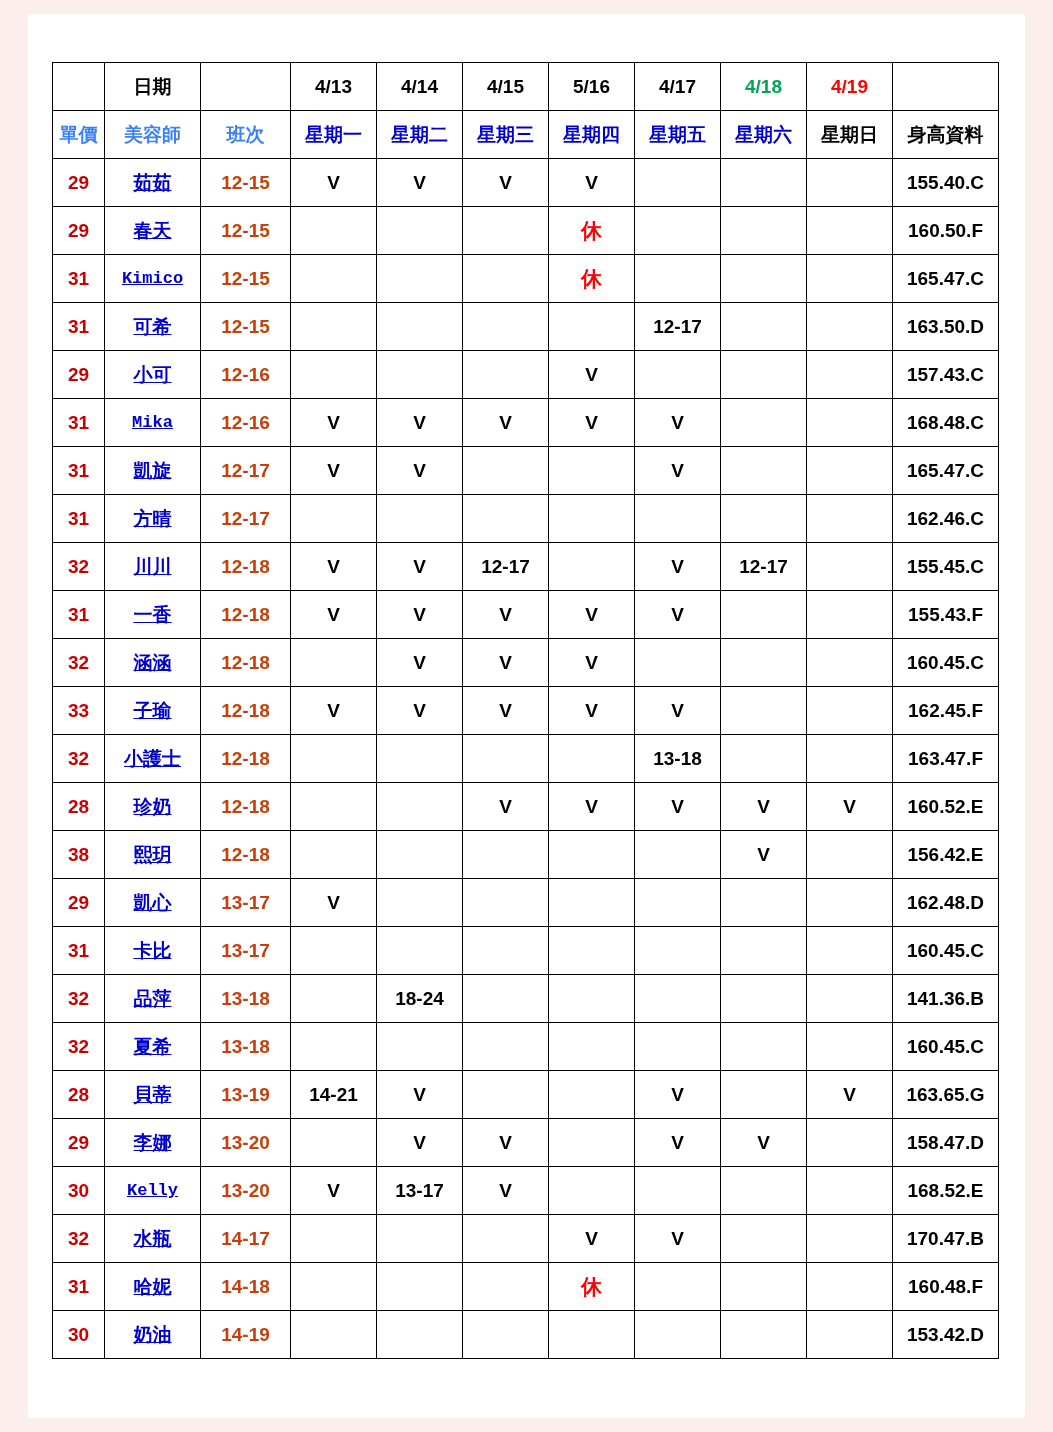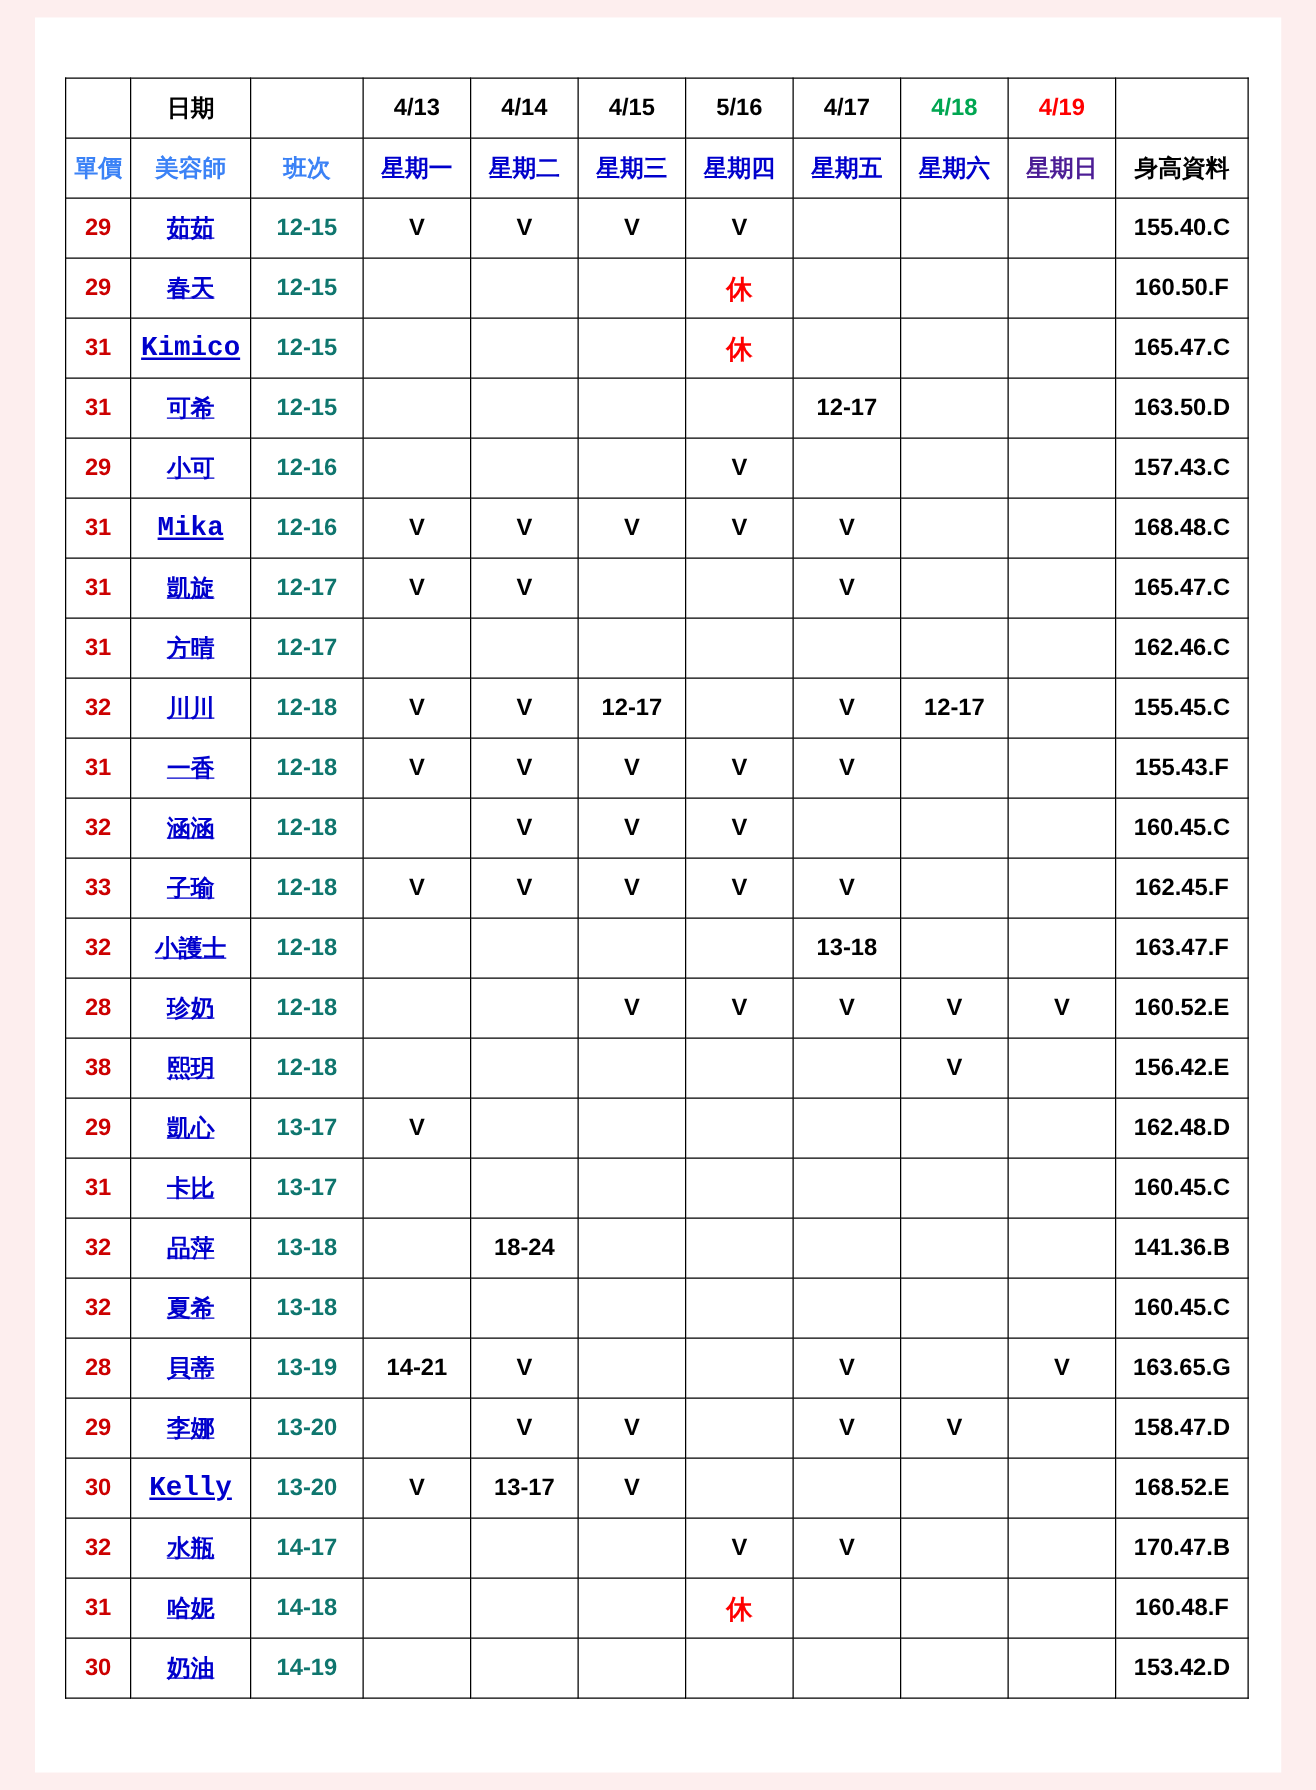--- a/index.html
+++ b/index.html
@@ -70,45 +70,45 @@
     color: #3b82f6;
     font-size: 19px;
     font-family: Liberation Serif, serif;
   }
   .hdr-week {
     color: #0000cc;
     font-size: 18px;
     font-family: "Liberation Serif", serif;
   }
   .hdr-week.sat { color: #0000cc; margin-left: 24px; }
-  .hdr-week.sun { color: #4c1d95; }
+  .hdr-week.sun { color: #000000; }
   .hdr-height {
     color: #000000;
     font-size: 19px;
     font-family: Liberation Serif, serif;
   }
 
   
   .price {
     color: #cc0000;
     font-size: 20px;
     font-family: "Liberation Sans", sans-serif;
   }
   .sname {
     color: #0000cc;
     font-size: 22px;
     font-family: "Liberation Serif", serif;
     text-decoration: underline;
   }
   .sname.latin {
     font-family: "Liberation Mono", monospace;
-    font-size: 22px;
+    font-size: 17px;
   }
   .shift {
-    color: #0f766e;
+    color: #c2410c;
     font-size: 19px;
     font-family: "Liberation Sans", sans-serif;
   }
   .mark {
     color: #000000;
     font-size: 19px;
     font-family: "Liberation Sans", sans-serif;
   }
   .mark.rest {
     color: #ff0000;

